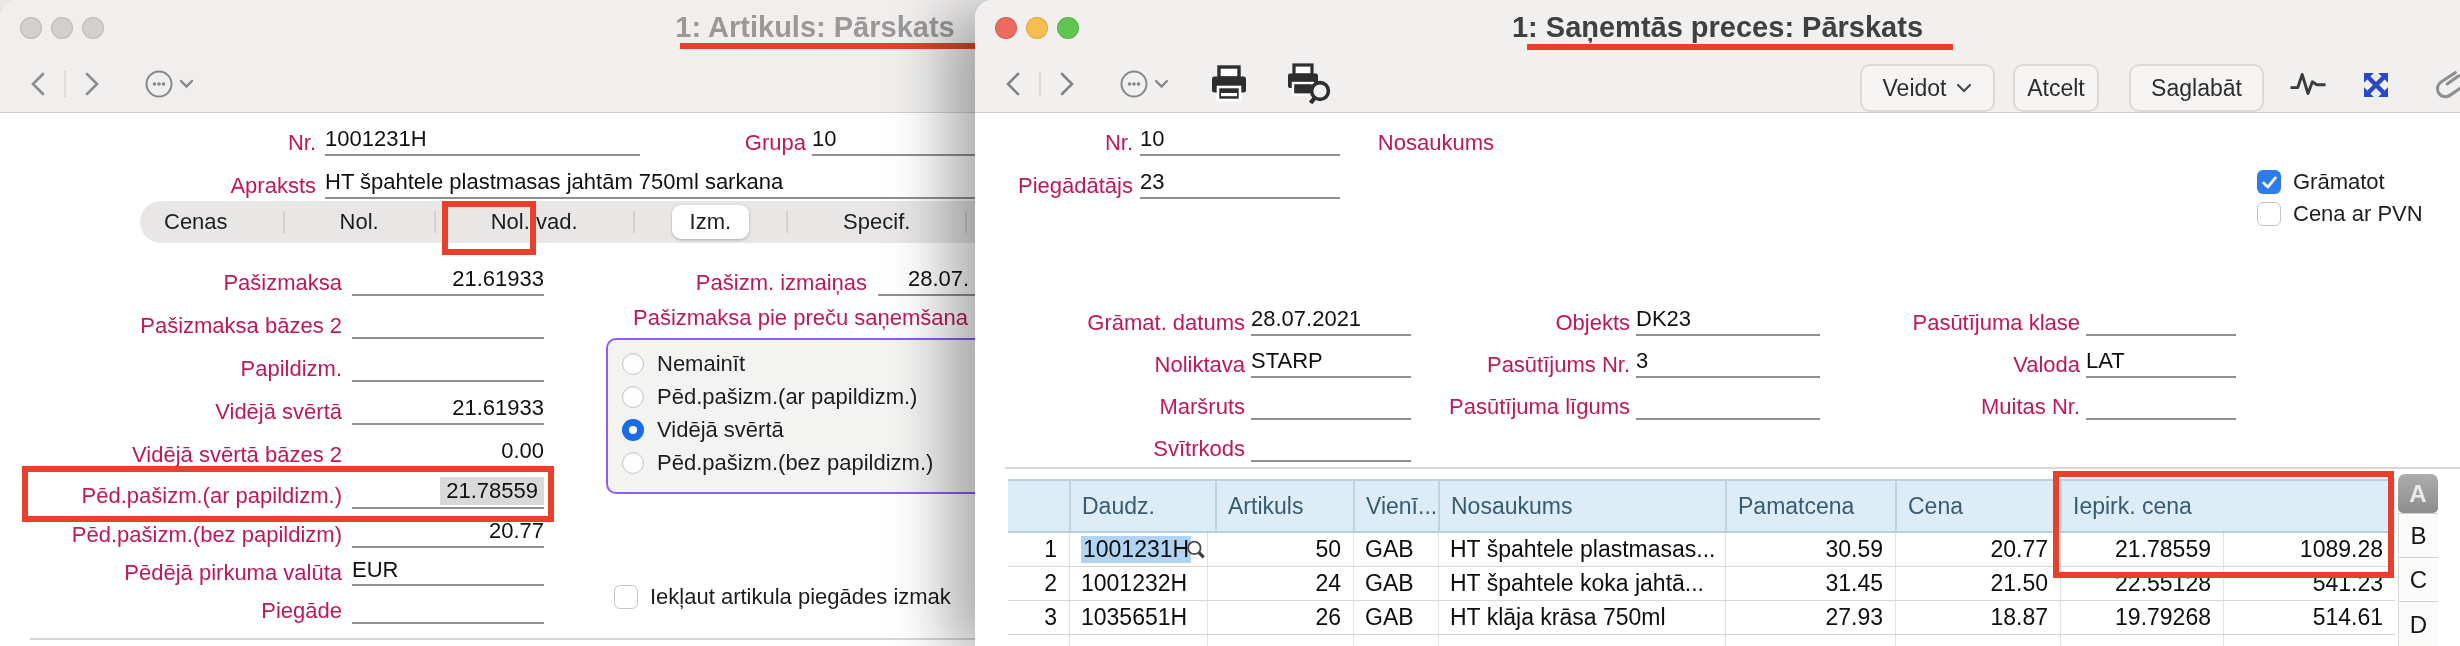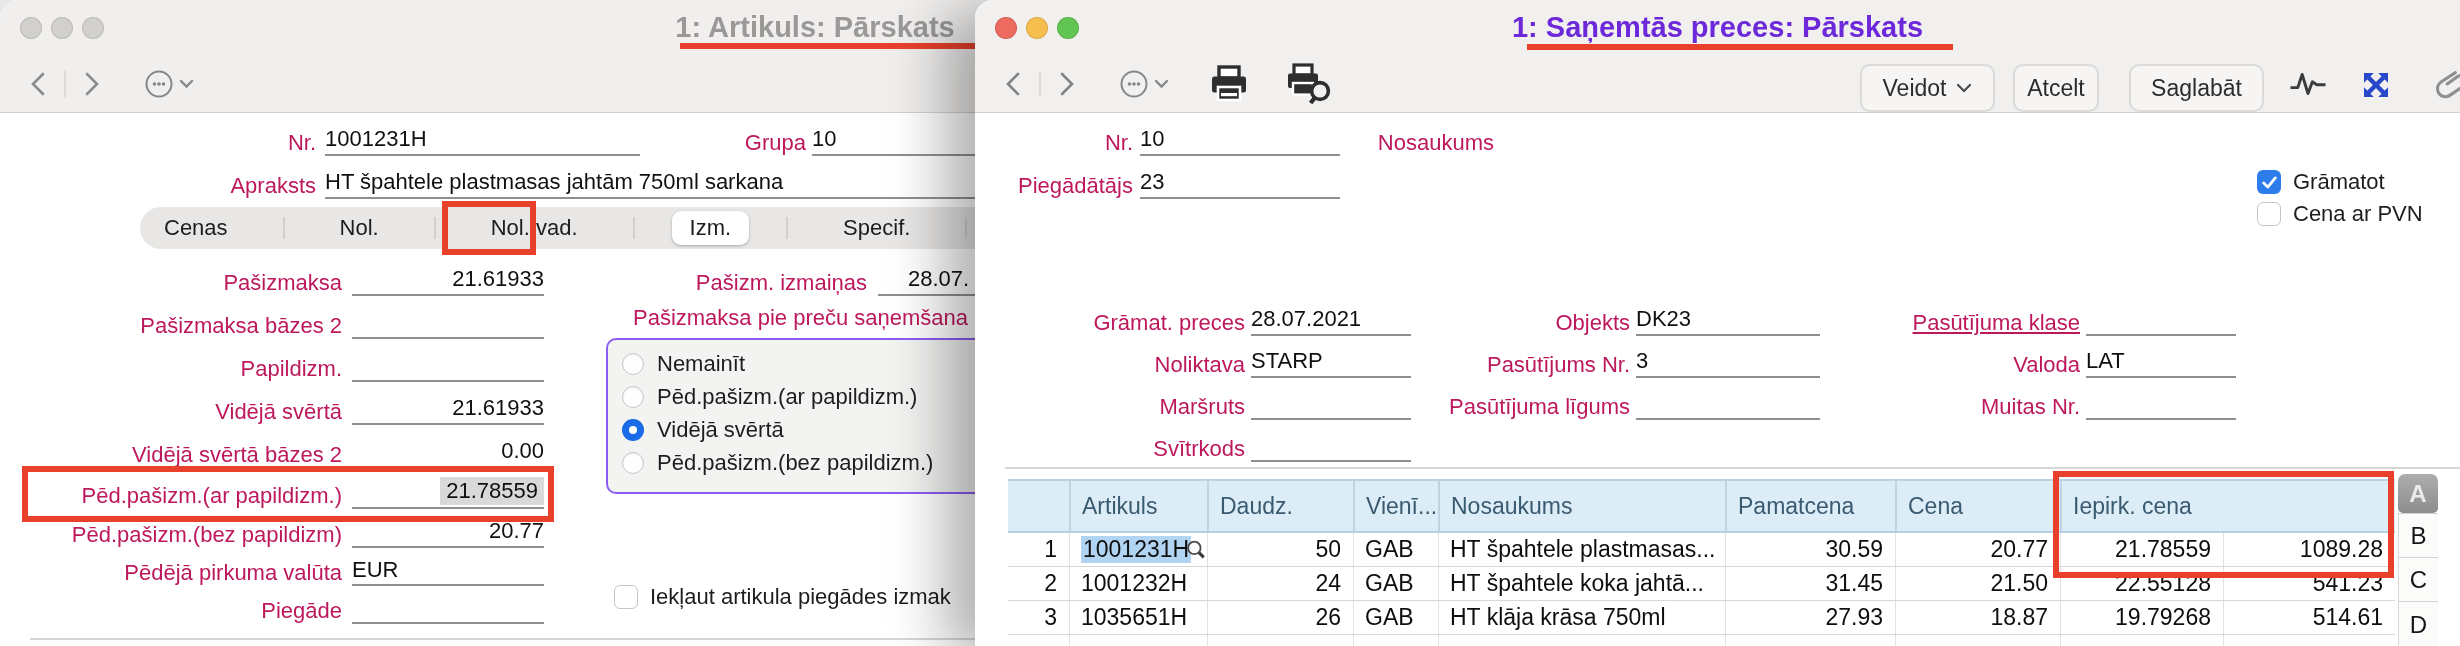--- a/index.html
+++ b/index.html
@@ -12,21 +12,21 @@
   .chrome { position:absolute; top:0; left:0; right:0; height:113px; border-radius:inherit;
     border-bottom:1px solid #d2d1d0; }
   .chrome-left { background:#f0efee; }
   .chrome-right { background:#f1f0ef; }
   .lights { position:absolute; top:17px; left:20px; display:flex; gap:9px; }
   .light { width:22px; height:22px; border-radius:50%; box-shadow:inset 0 0 0 1px rgba(0,0,0,0.1); }
   .light.inactive { background:#d2d0ce; }
   .light.red { background:#ed6a5f; } .light.yellow { background:#f5be4f; } .light.green { background:#61c554; }
   .win-title { position:absolute; top:11px; left:0; right:0; text-align:center;
     font-size:29px; font-weight:bold; }
-  .title-inactive { color:#9b9998; } .title-active { color:#6d28d9; }
+  .title-inactive { color:#9b9998; } .title-active { color:#404040; }
   .anno-line { position:absolute; height:6px; background:#e8402a; z-index:40; }
   .anno-box { position:absolute; border:6px solid #e8402a; z-index:50; pointer-events:none; }
   .nav { position:absolute; top:56px; height:56px; display:flex; align-items:center; }
   .navsep { width:2px; height:26px; background:#dbdad9; margin:0 8px; }
   .iconbtn { display:flex; align-items:center; justify-content:center; padding:0 4px; }
   .btn { position:absolute; top:64px; height:48px; background:#f6f5f4; border:2px solid #dbdad9;
     border-radius:10px; font-size:23px; color:#2c2c2c; display:flex; align-items:center;
     justify-content:center; gap:10px; }
   .flabel { position:absolute; font-size:22px; color:#be185d; height:28px; display:flex;
     align-items:flex-end; justify-content:flex-end; white-space:nowrap; }
@@ -120,21 +120,21 @@
   </div>
   <div class="flabel" style="left:650px;top:128px;width:156px;">Grupa</div>
   <div class="uzone left" style="left:812px;top:128px;width:340px;">
     <span class="fvalue">10</span>
   </div>
   <div class="flabel" style="left:96px;top:171px;width:220px;">Apraksts</div>
   <div class="uzone left" style="left:325px;top:171px;width:830px;">
     <span class="fvalue">HT špahtele plastmasas jahtām 750ml sarkana</span>
   </div>
 
-  <div class="tabbar" id="left-tabs" style="left:140px;top:207px;gap:37px;">
+  <div class="tabbar" id="left-tabs" style="left:140px;top:201px;gap:37px;">
       <div class="tab">Cenas</div>
       <div class="tabsep"></div>
       <div class="tab">Nol.</div>
       <div class="tabsep"></div>
       <div class="tab">Nol. vad.</div>
       <div class="tabsep"></div>
       <div class="tab sel">Izm.</div>
       <div class="tabsep"></div>
       <div class="tab">Specif.</div>
       <div class="tabsep"></div>
@@ -315,21 +315,21 @@
     </span>
     <span class="cb-label">Grāmatot</span>
   </div>
   <div class="cb-row" style="left:1282px;top:201px;">
     <span class="cbox"></span>
     <span class="cb-label">Cena ar PVN</span>
   </div>
 
 
   <div id="right-grid">
-      <div class="flabel" style="left: 30px; top: 308px; width: 240px;">Grāmat. preces</div>
+      <div class="flabel" style="left: 30px; top: 308px; width: 240px;">Grāmat. datums</div>
       <div class="uzone left" style="left: 276px; top: 308px; width: 160px;">
         <span class="fvalue">28.07.2021</span>
       </div>
       <div class="flabel" style="left: 30px; top: 350px; width: 240px;">Noliktava</div>
       <div class="uzone left" style="left: 276px; top: 350px; width: 160px;">
         <span class="fvalue">STARP</span>
       </div>
       <div class="flabel" style="left: 30px; top: 392px; width: 240px;">Maršruts</div>
       <div class="uzone left" style="left: 276px; top: 392px; width: 160px;">
         <span class="fvalue"></span>
@@ -343,41 +343,41 @@
         <span class="fvalue">DK23</span>
       </div>
       <div class="flabel" style="left: 420px; top: 350px; width: 235px;">Pasūtījums Nr.</div>
       <div class="uzone left" style="left: 661px; top: 350px; width: 184px;">
         <span class="fvalue">3</span>
       </div>
       <div class="flabel" style="left: 420px; top: 392px; width: 235px;">Pasūtījuma līgums</div>
       <div class="uzone left" style="left: 661px; top: 392px; width: 184px;">
         <span class="fvalue"></span>
       </div>
-      <div class="flabel" style="left: 870px; top: 308px; width: 235px; text-decoration: underline;">Pasūtījuma klase</div>
+      <div class="flabel" style="left: 870px; top: 308px; width: 235px;">Pasūtījuma klase</div>
       <div class="uzone left" style="left: 1111px; top: 308px; width: 150px;">
         <span class="fvalue"></span>
       </div>
       <div class="flabel" style="left: 870px; top: 350px; width: 235px;">Valoda</div>
       <div class="uzone left" style="left: 1111px; top: 350px; width: 150px;">
         <span class="fvalue">LAT</span>
       </div>
       <div class="flabel" style="left: 870px; top: 392px; width: 235px;">Muitas Nr.</div>
       <div class="uzone left" style="left: 1111px; top: 392px; width: 150px;">
         <span class="fvalue"></span>
       </div>
     </div>
 
   <div class="divline" style="left:30px;right:0;top:467px;"></div>
 
   <div id="items-table">
       <div class="thead">
         <div class="th" style="width: 61px;"></div>
+        <div class="th" style="width: 146px;">Daudz.</div>
         <div class="th" style="width: 138px;">Artikuls</div>
-        <div class="th" style="width: 146px;">Daudz.</div>
         <div class="th" style="width: 85px;">Vienī...</div>
         <div class="th" style="width: 287px;">Nosaukums</div>
         <div class="th" style="width: 170px;">Pamatcena</div>
         <div class="th" style="width: 165px;">Cena</div>
         <div class="th" style="width: 163px;">Iepirk. cena</div>
       </div>
       <div class="trow">
         <div class="td num" style="width: 61px;">1</div>
         <div class="td txt" style="width: 138px;">
           <span class="sel-cell">1001231H</span>

